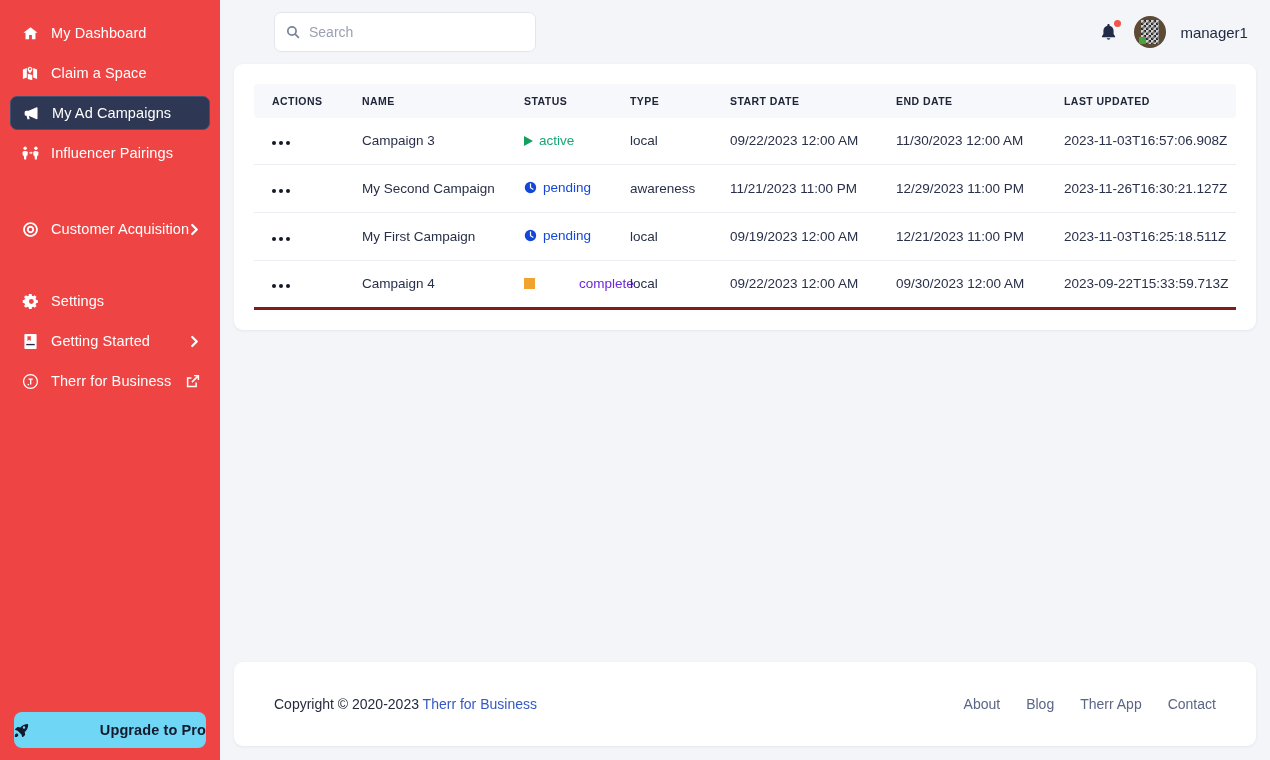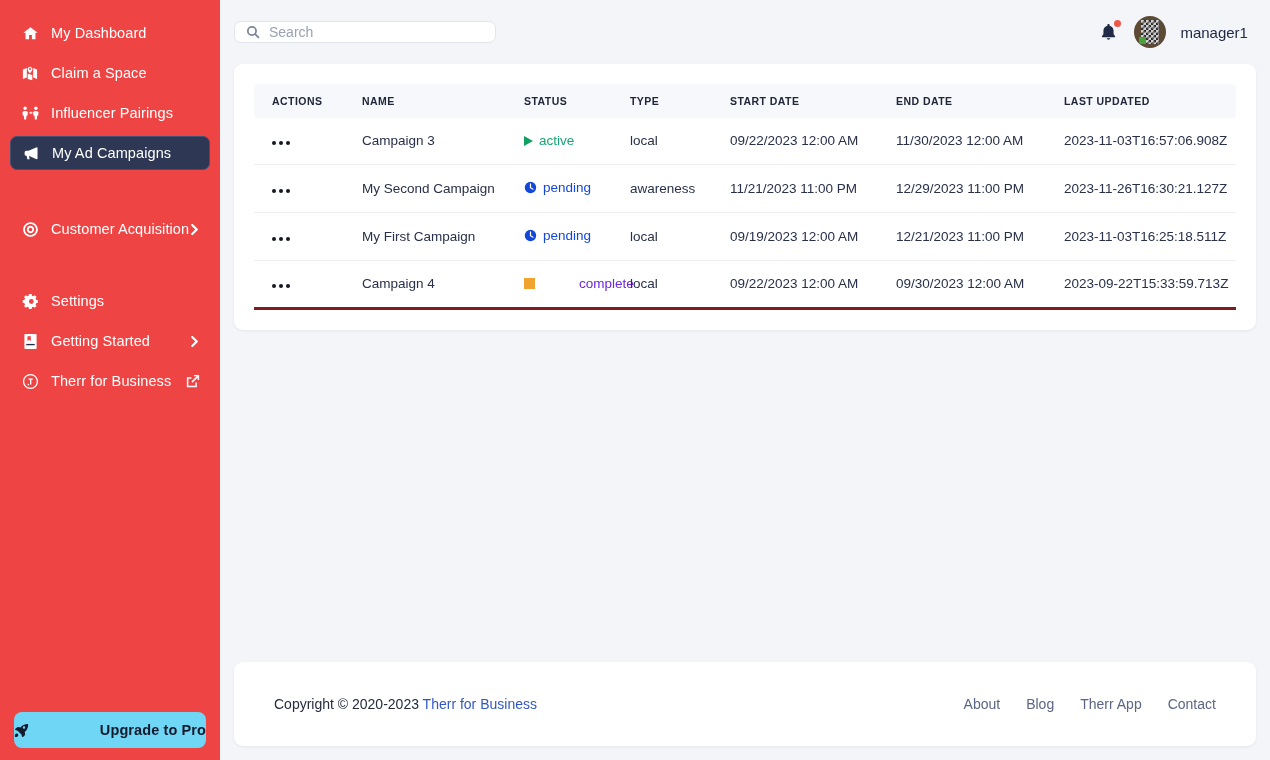--- a/index.html
+++ b/index.html
@@ -125,28 +125,29 @@
   .topbar {
     height: 64px;
     flex: 0 0 64px;
     display: flex;
     align-items: center;
     padding: 0 22px 0 14px;
   }
 
   .search-box {
     width: 262px;
-    height: 22px;
+    height: 40px;
     background: #ffffff;
     border: 1px solid #e2e5ec;
     border-radius: 7px;
     display: flex;
     align-items: center;
     padding: 0 11px;
     gap: 9px;
+    margin-left: 40px;
   }
   .search-box svg { display: block; flex: 0 0 auto; fill: none; stroke: #7b8498; stroke-width: 2; stroke-linecap: round; }
   .search-input {
     border: none;
     outline: none;
     background: transparent;
     font-family: inherit;
     font-size: 14px;
     color: #3c4354;
     width: 100%;
@@ -376,40 +377,40 @@
 
     <div class="nav-item">
       <span class="nav-ico">
         <svg width="18" height="17" viewBox="0 0 24 24">
             <path d="M2 6.5 7.5 4.2v13.3L2 19.8V6.5zM16.5 4.2 22 6.5v13.3l-5.5-2.3V4.2zM12 2.4c-1.9 0-3.4 1.5-3.4 3.4 0 2.5 3.4 6.2 3.4 6.2s3.4-3.7 3.4-6.2c0-1.9-1.5-3.4-3.4-3.4zm0 4.8a1.4 1.4 0 1 1 0-2.8 1.4 1.4 0 0 1 0 2.8zM8.8 12.2v7.5l6.4 1.9v-7.5l-6.4-1.9z"></path>
           </svg>
       </span>
       <span class="nav-label">Claim a Space</span>
     </div>
 
+    <div class="nav-item active">
+      <span class="nav-ico">
+        <svg width="18" height="17" viewBox="0 0 24 24">
+            <path d="M20 3.2 8.6 8.1H5.2A2.2 2.2 0 0 0 3 10.3v2.6a2.2 2.2 0 0 0 2.2 2.2h.6l1.1 5.1h3.2l-1.1-5.1h-.4l11.4 4.9c.6.2 1.2-.2 1.2-.9V4.1c0-.7-.6-1.1-1.2-.9z"></path>
+          </svg>
+      </span>
+      <span class="nav-label">My Ad Campaigns</span>
+    </div>
+
     <div class="nav-item">
       <span class="nav-ico">
         <svg width="19" height="17" viewBox="0 0 24 24">
             <circle cx="4.4" cy="4.6" r="2.4"></circle>
             <path d="M1.4 9.2C.8 9.9.6 10.8.7 11.6l.6 3.6h1.3l.5 5.2h2.7l.5-5.2h1.3l.6-3.6c.1-.8-.1-1.7-.7-2.4-.5-.6-1.2-.9-2-.9H3.4c-.8 0-1.5.3-2 .9z"></path>
             <circle cx="19.6" cy="4.6" r="2.4"></circle>
             <path d="M22.6 9.2c.6.7.8 1.6.7 2.4l-.6 3.6h-1.3l-.5 5.2h-2.7l-.5-5.2h-1.3l-.6-3.6c-.1-.8.1-1.7.7-2.4.5-.6 1.2-.9 2-.9h1.1c.8 0 1.5.3 2 .9z"></path>
             <path d="M10.1 11.1 12 9.2v1.4h1.2V9.2l1.9 1.9-1.9 1.9v-1.4H12v1.4l-1.9-1.9z"></path>
           </svg>
       </span>
       <span class="nav-label">Influencer Pairings</span>
-    </div>
-
-    <div class="nav-item active">
-      <span class="nav-ico">
-        <svg width="18" height="17" viewBox="0 0 24 24">
-            <path d="M20 3.2 8.6 8.1H5.2A2.2 2.2 0 0 0 3 10.3v2.6a2.2 2.2 0 0 0 2.2 2.2h.6l1.1 5.1h3.2l-1.1-5.1h-.4l11.4 4.9c.6.2 1.2-.2 1.2-.9V4.1c0-.7-.6-1.1-1.2-.9z"></path>
-          </svg>
-      </span>
-      <span class="nav-label">My Ad Campaigns</span>
     </div>
 
     <div class="nav-gap-lg"></div>
 
     <div class="nav-item">
       <span class="nav-ico">
         <svg width="17" height="17" viewBox="0 0 24 24">
             <path d="M12 1.6C6.3 1.6 1.6 6.3 1.6 12S6.3 22.4 12 22.4 22.4 17.7 22.4 12 17.7 1.6 12 1.6zm0 18.2c-4.3 0-7.8-3.5-7.8-7.8S7.7 4.2 12 4.2s7.8 3.5 7.8 7.8-3.5 7.8-7.8 7.8z"></path>
             <path d="M12 6.8c-2.9 0-5.2 2.3-5.2 5.2s2.3 5.2 5.2 5.2 5.2-2.3 5.2-5.2S14.9 6.8 12 6.8zm0 7.8a2.6 2.6 0 1 1 0-5.2 2.6 2.6 0 0 1 0 5.2z"></path>
           </svg>

